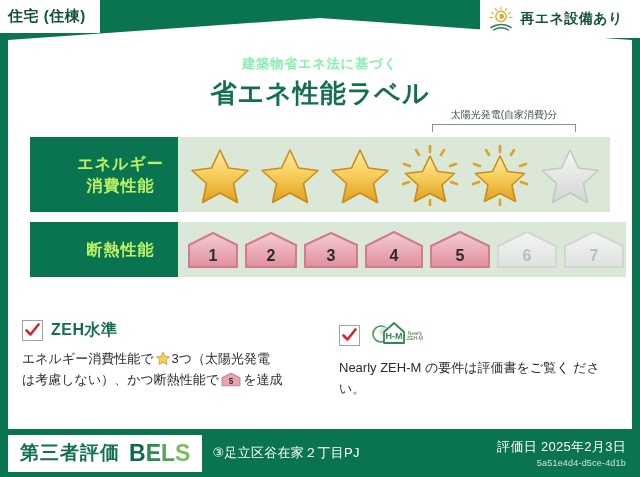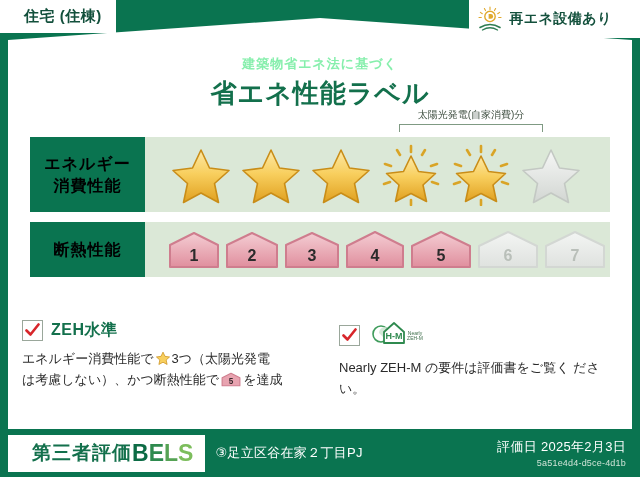--- a/index.html
+++ b/index.html
@@ -21,30 +21,30 @@
     left:8px;top:18px;
     width:624px;height:443px;
     background:#ffffff;
     clip-path:polygon(50% 0%, 100% 22px, 100% 100%, 0% 100%, 0% 22px);
   }
 
   
   .tag-type{
     position:absolute;left:0;top:0;
     background:#ffffff;
-    padding:7px 14px 7px 24px;
+    padding:7px 14px 7px 8px;
     font-size:15px;font-weight:bold;color:#13503c;
     letter-spacing:0.5px;
     z-index:6;
   }
   
   .tag-renew{
     position:absolute;right:0;top:0;
     background:#ffffff;
-    padding:6px 28px 6px 8px;
+    padding:6px 17px 6px 8px;
     display:flex;align-items:center;gap:6px;
     z-index:6;
   }
   .tag-renew .txt{
     font-size:14px;font-weight:bold;color:#13503c;letter-spacing:0.5px;
   }
   .sun-ico{width:26px;height:26px;display:block;}
 
   
   .title-wrap{
@@ -64,31 +64,32 @@
   .rows{
     position:absolute;left:30px;top:137px;width:580px;
   }
   .row{
     display:flex;align-items:stretch;height:75px;position:relative;
   }
   .row + .row{margin-top:10px;}
   .row-label{
     width:115px;flex:none;
     background:#0a7450;
-    color:#000000;
+    color:#bef264;
     display:flex;flex-direction:column;
     align-items:center;justify-content:center;
     font-size:16px;font-weight:bold;line-height:1.35;
     letter-spacing:1px;
+    padding-left:33px;
   }
   .row-value{
     flex:1;
     background:#dbe8d7;
     display:flex;align-items:center;
-    padding-left:22px;
+    padding-left:8px;
     position:relative;
   }
   .row-insul{height:55px;}
   .row-insul .row-label{font-size:16px;}
 
   
   .solar-note{
     position:absolute;
     left:236px;top:-29px;
     width:180px;text-align:center;
@@ -153,22 +154,22 @@
   
   .bottom{
     position:absolute;left:0;right:0;bottom:0;height:48px;
     background:#0a7450;
     display:flex;align-items:center;
     z-index:6;
   }
   .bels-box{
     background:#ffffff;
     margin-left:8px;
-    padding:5px 12px 5px 24px;
-    display:flex;align-items:center;gap:0;
+    padding:5px 12px 5px 12px;
+    display:flex;align-items:center;gap:9px;
   }
   .bels-jp{font-size:19px;font-weight:bold;color:#13704c;letter-spacing:1px;}
   .bels-en{font-size:23px;font-weight:bold;letter-spacing:0px;}
   .bels-en span:nth-child(1){color:#0c6b45;}
   .bels-en span:nth-child(2){color:#2e8a4e;}
   .bels-en span:nth-child(3){color:#56a355;}
   .bels-en span:nth-child(4){color:#7cbd5c;}
   .addr{
     color:#ffffff;font-size:13px;margin-left:10px;letter-spacing:0.3px;
   }

